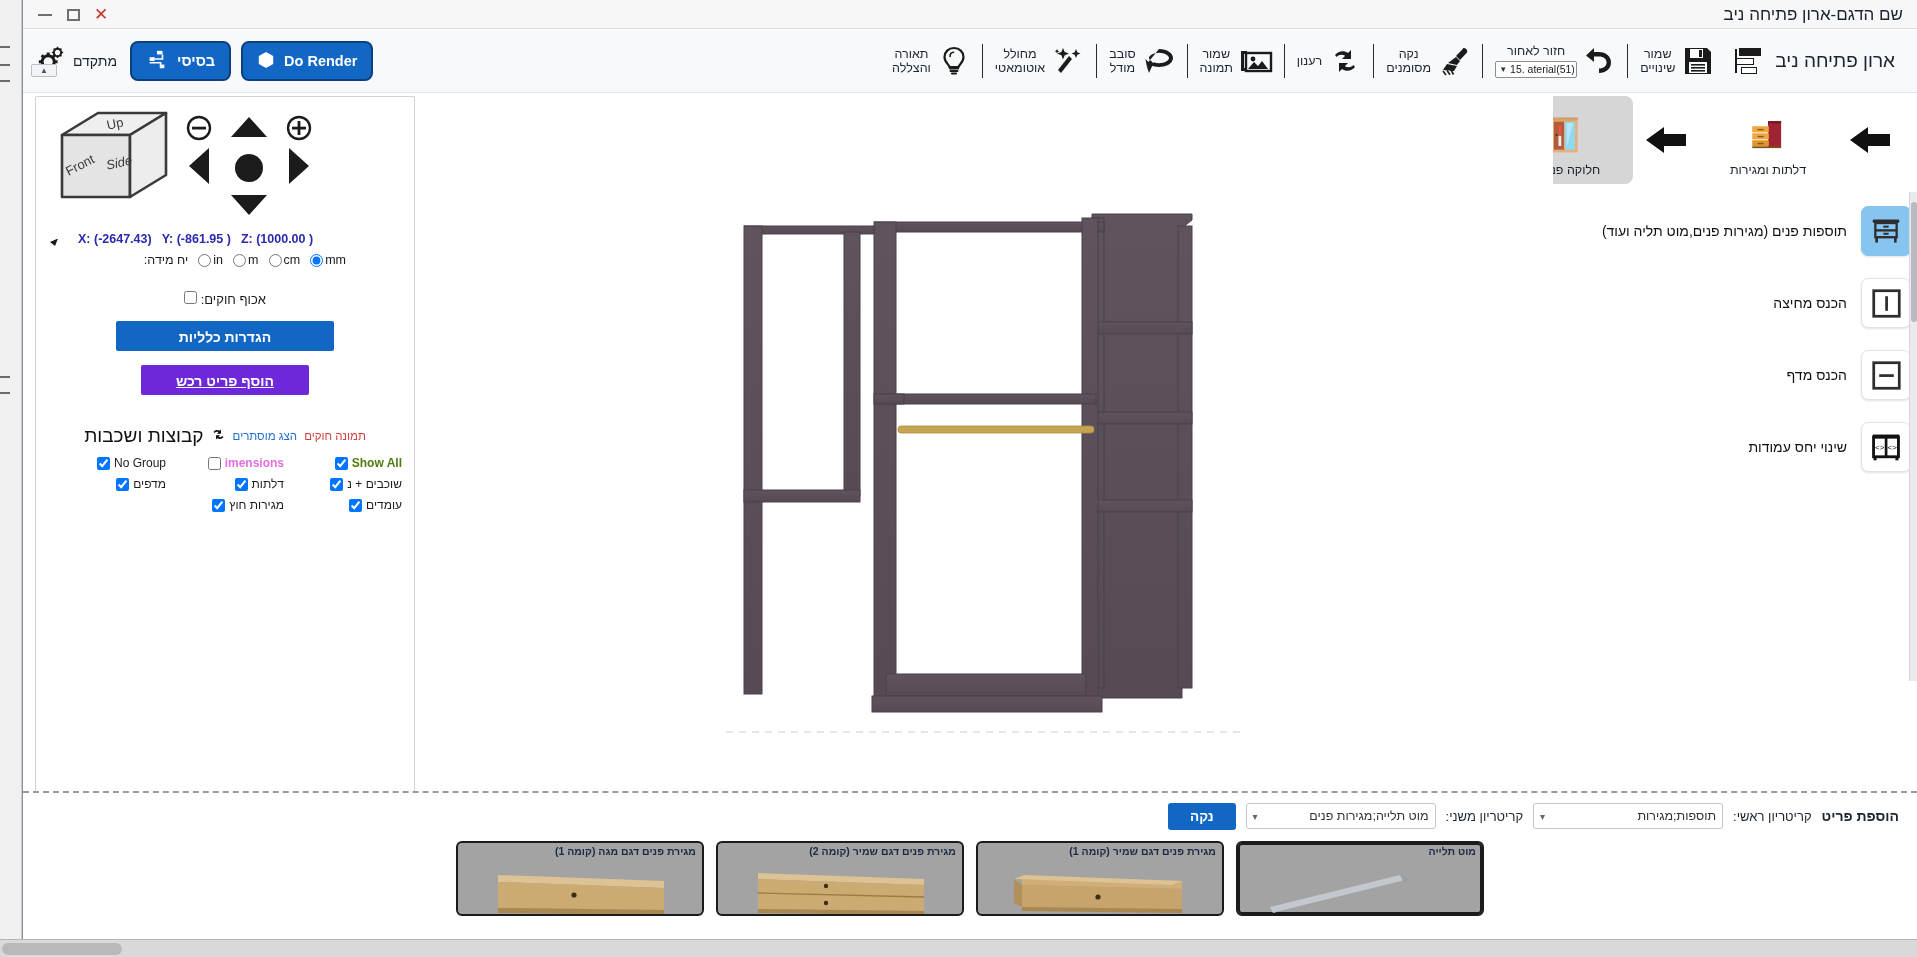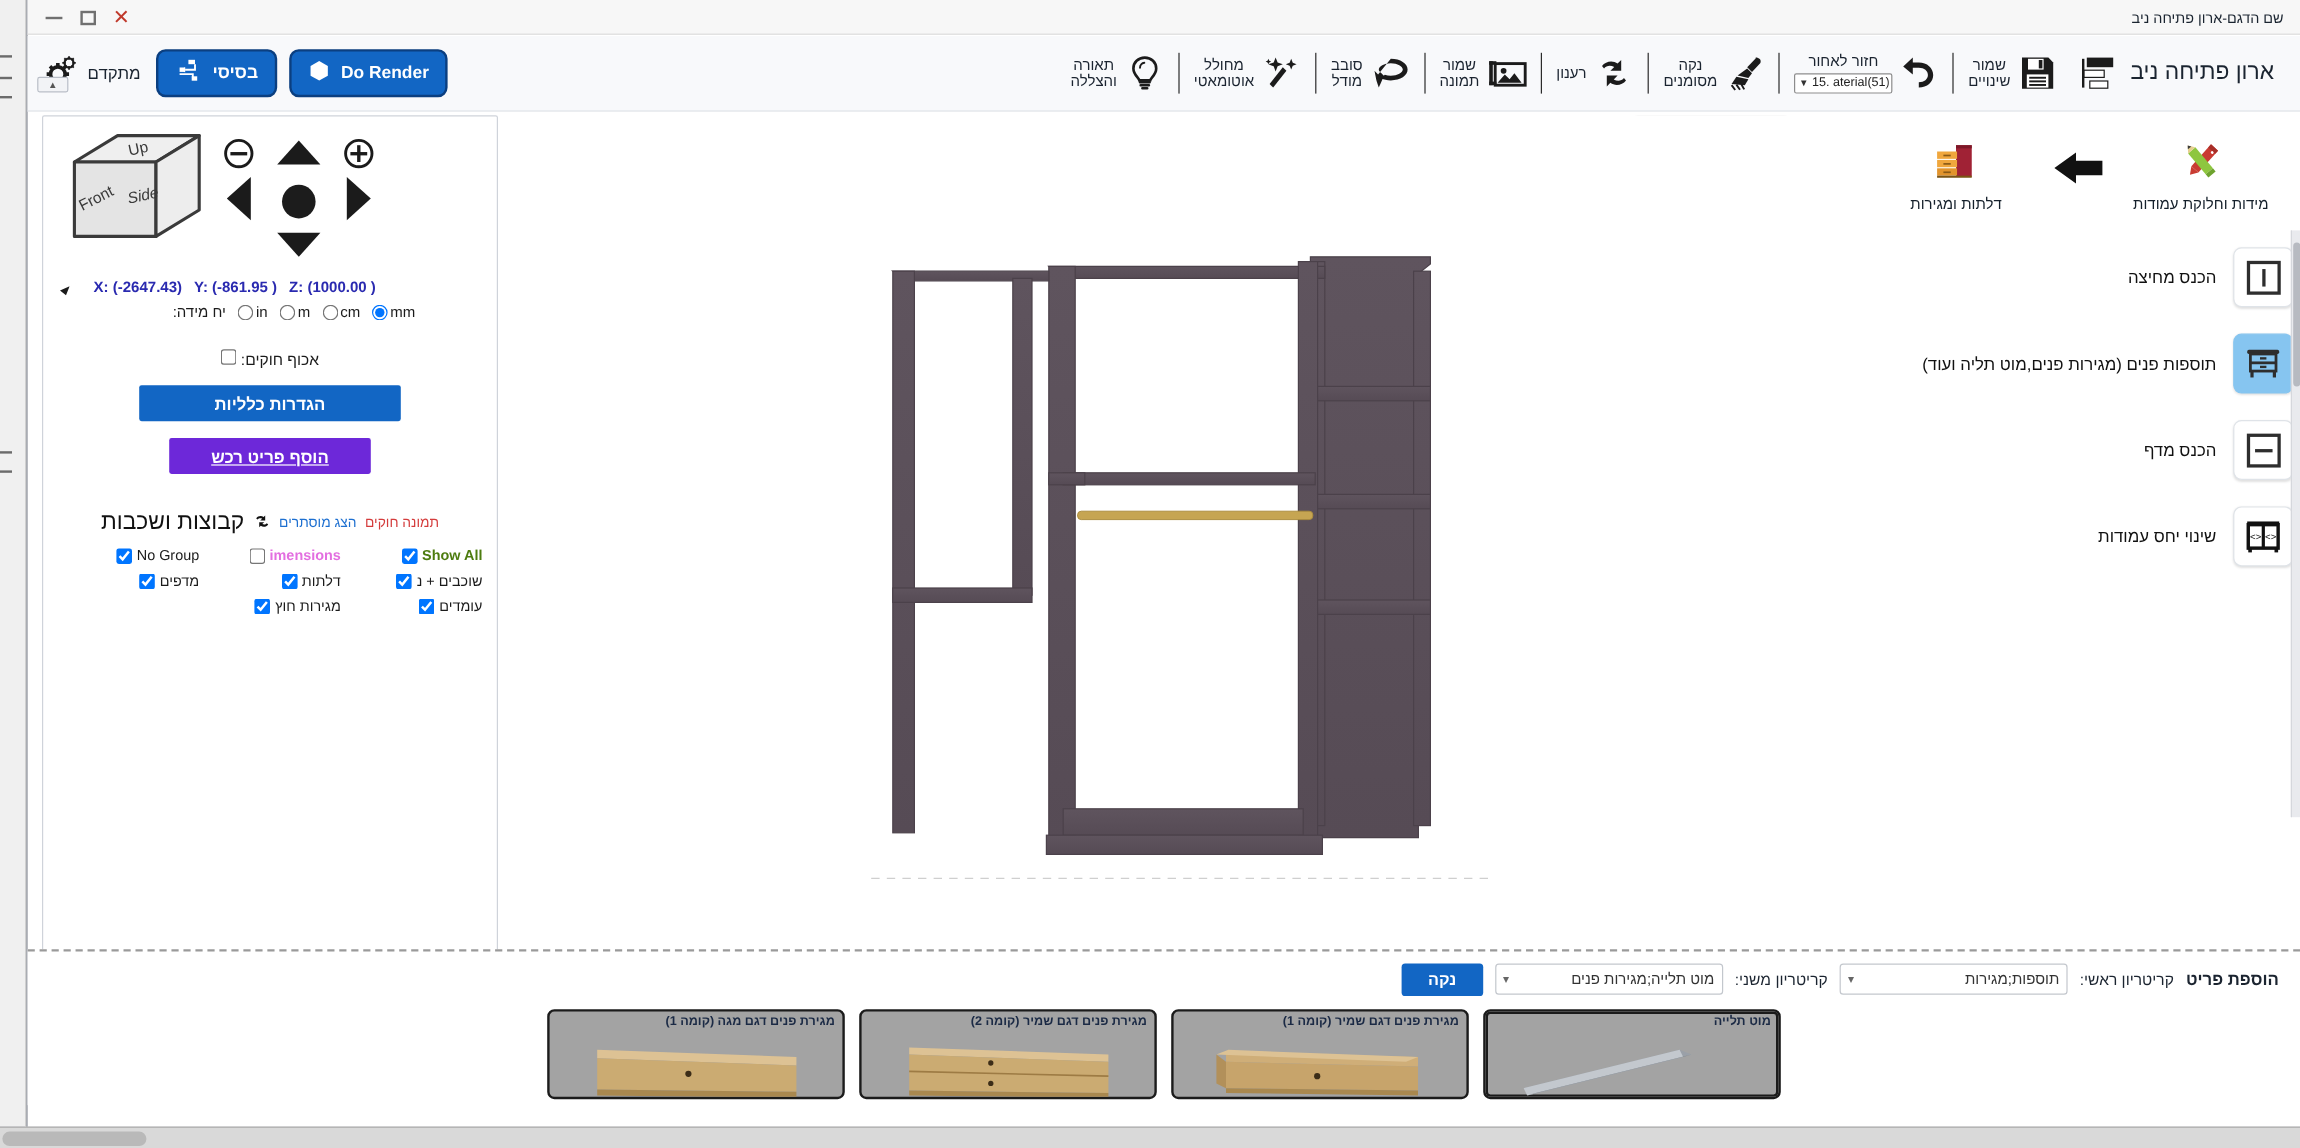--- a/index.html
+++ b/index.html
@@ -57,21 +57,21 @@
     position: absolute; left: 14px; top: 0; height: 29px;
     display: flex; align-items: center; gap: 12px;
   }
   .win-btn { width: 16px; height: 16px; display: flex; align-items: center; justify-content: center; cursor: pointer; }
   .win-close { color: #c0392b; font-size: 17px; line-height: 1; font-weight: bold; }
   .win-max { width: 13px; height: 12px; border: 2px solid #707070; }
   .win-min { width: 14px; height: 2px; background: #707070; }
   .doc-title {
     position: absolute; right: 14px; top: 0; height: 29px;
     display: flex; align-items: center;
-    font-size: 12px; color: #1a2430; white-space: nowrap;
+    font-size: 17px; color: #1a2430; white-space: nowrap;
   }
 
   
   .toolbar {
     position: absolute; left: 0; right: 0; top: 30px; height: 63px;
     background: #f8f9fb;
     border-bottom: 1px solid #e0e3e8;
     display: flex; align-items: center;
     direction: rtl;
     padding: 0 6px;
@@ -511,39 +511,20 @@
         </span>
       </div>
 
       <div class="toolbar-collapse">
         <span>▲</span>
       </div>
     </div>
 
     <div class="wizard">
 
-      <div class="step">
-        <span class="step-ico">
-          <svg viewBox="0 0 48 48" width="46" height="42">
-            <g transform="rotate(42 24 24)">
-                <rect x="20" y="5" width="9" height="28" fill="#c93b32"></rect>
-                <rect x="20" y="5" width="9" height="4" fill="#a82f28"></rect>
-                <circle cx="26" cy="10" r="1.3" fill="#fff"></circle>
-                <path d="M20 33h9l-4.5 7z" fill="#c93b32"></path>
-              </g>
-            <g transform="rotate(-40 24 24)">
-                <rect x="20" y="10" width="9" height="26" fill="#8ec63f"></rect>
-                <path d="M20 10l4.5-6 4.5 6z" fill="#e6cf8f"></path>
-                <path d="M22.4 6.8h4.2l-2.1-2.8z" fill="#3b3b3b"></path>
-                <rect x="20" y="36" width="9" height="4" fill="#6ea32e"></rect>
-              </g>
-          </svg>
-        </span>
-        <span class="step-lbl">מידות וחלוקת עמודות</span>
-      </div>
 
       <div class="step-arrow">
         <svg viewBox="0 0 44 34" width="44" height="34">
             <path d="M2 17L20 4v7h22v12H20v7z" fill="#111"></path>
           </svg>
       </div>
 
       <div class="step">
         <span class="step-ico">
           <svg viewBox="0 0 48 48" width="46" height="42">
@@ -803,42 +784,42 @@
 
             <rect x="172" y="222" width="196" height="7" rx="3" fill="#c6a552" stroke="#ab8c3e" stroke-width="0.8"></rect>
 
             <path d="M0 528h520" stroke="#cfcfcf" stroke-width="1" stroke-dasharray="7 6"></path>
           </svg>
         </span>
       </div>
 
       <div class="right-rail">
         <div class="rail-item">
-          <span class="rail-btn">
-            <svg viewBox="0 0 34 34" width="31" height="31">
-                <rect x="3" y="3" width="28" height="28" fill="none" stroke="#2e2e2e" stroke-width="3"></rect>
-                <rect x="15.6" y="9" width="3" height="16" fill="#2e2e2e"></rect>
-              </svg>
-          </span>
-          <span class="rail-lbl">הכנס מחיצה</span>
-        </div>
-
-        <div class="rail-item">
           <span class="rail-btn sel">
             <svg viewBox="0 0 36 36" width="32" height="32">
               <rect x="3" y="5" width="30" height="4" rx="1.6" fill="#2e2e2e"></rect>
               <rect x="6" y="9" width="24" height="16" fill="none" stroke="#2e2e2e" stroke-width="2.6"></rect>
               <rect x="6" y="16" width="24" height="2.6" fill="#2e2e2e"></rect>
               <rect x="15" y="12" width="6" height="2.2" fill="#2e2e2e"></rect>
               <rect x="15" y="20" width="6" height="2.2" fill="#2e2e2e"></rect>
               <rect x="6" y="25" width="3" height="6" fill="#2e2e2e"></rect>
               <rect x="27" y="25" width="3" height="6" fill="#2e2e2e"></rect>
             </svg>
           </span>
           <span class="rail-lbl">תוספות פנים (מגירות פנים,מוט תליה ועוד)</span>
+        </div>
+
+        <div class="rail-item">
+          <span class="rail-btn">
+            <svg viewBox="0 0 34 34" width="31" height="31">
+                <rect x="3" y="3" width="28" height="28" fill="none" stroke="#2e2e2e" stroke-width="3"></rect>
+                <rect x="15.6" y="9" width="3" height="16" fill="#2e2e2e"></rect>
+              </svg>
+          </span>
+          <span class="rail-lbl">הכנס מחיצה</span>
         </div>
 
         <div class="rail-item">
           <span class="rail-btn">
             <svg viewBox="0 0 34 34" width="31" height="31">
                 <rect x="3" y="3" width="28" height="28" fill="none" stroke="#2e2e2e" stroke-width="3"></rect>
                 <rect x="9" y="15.6" width="16" height="3" fill="#2e2e2e"></rect>
               </svg>
           </span>
           <span class="rail-lbl">הכנס מדף</span>

